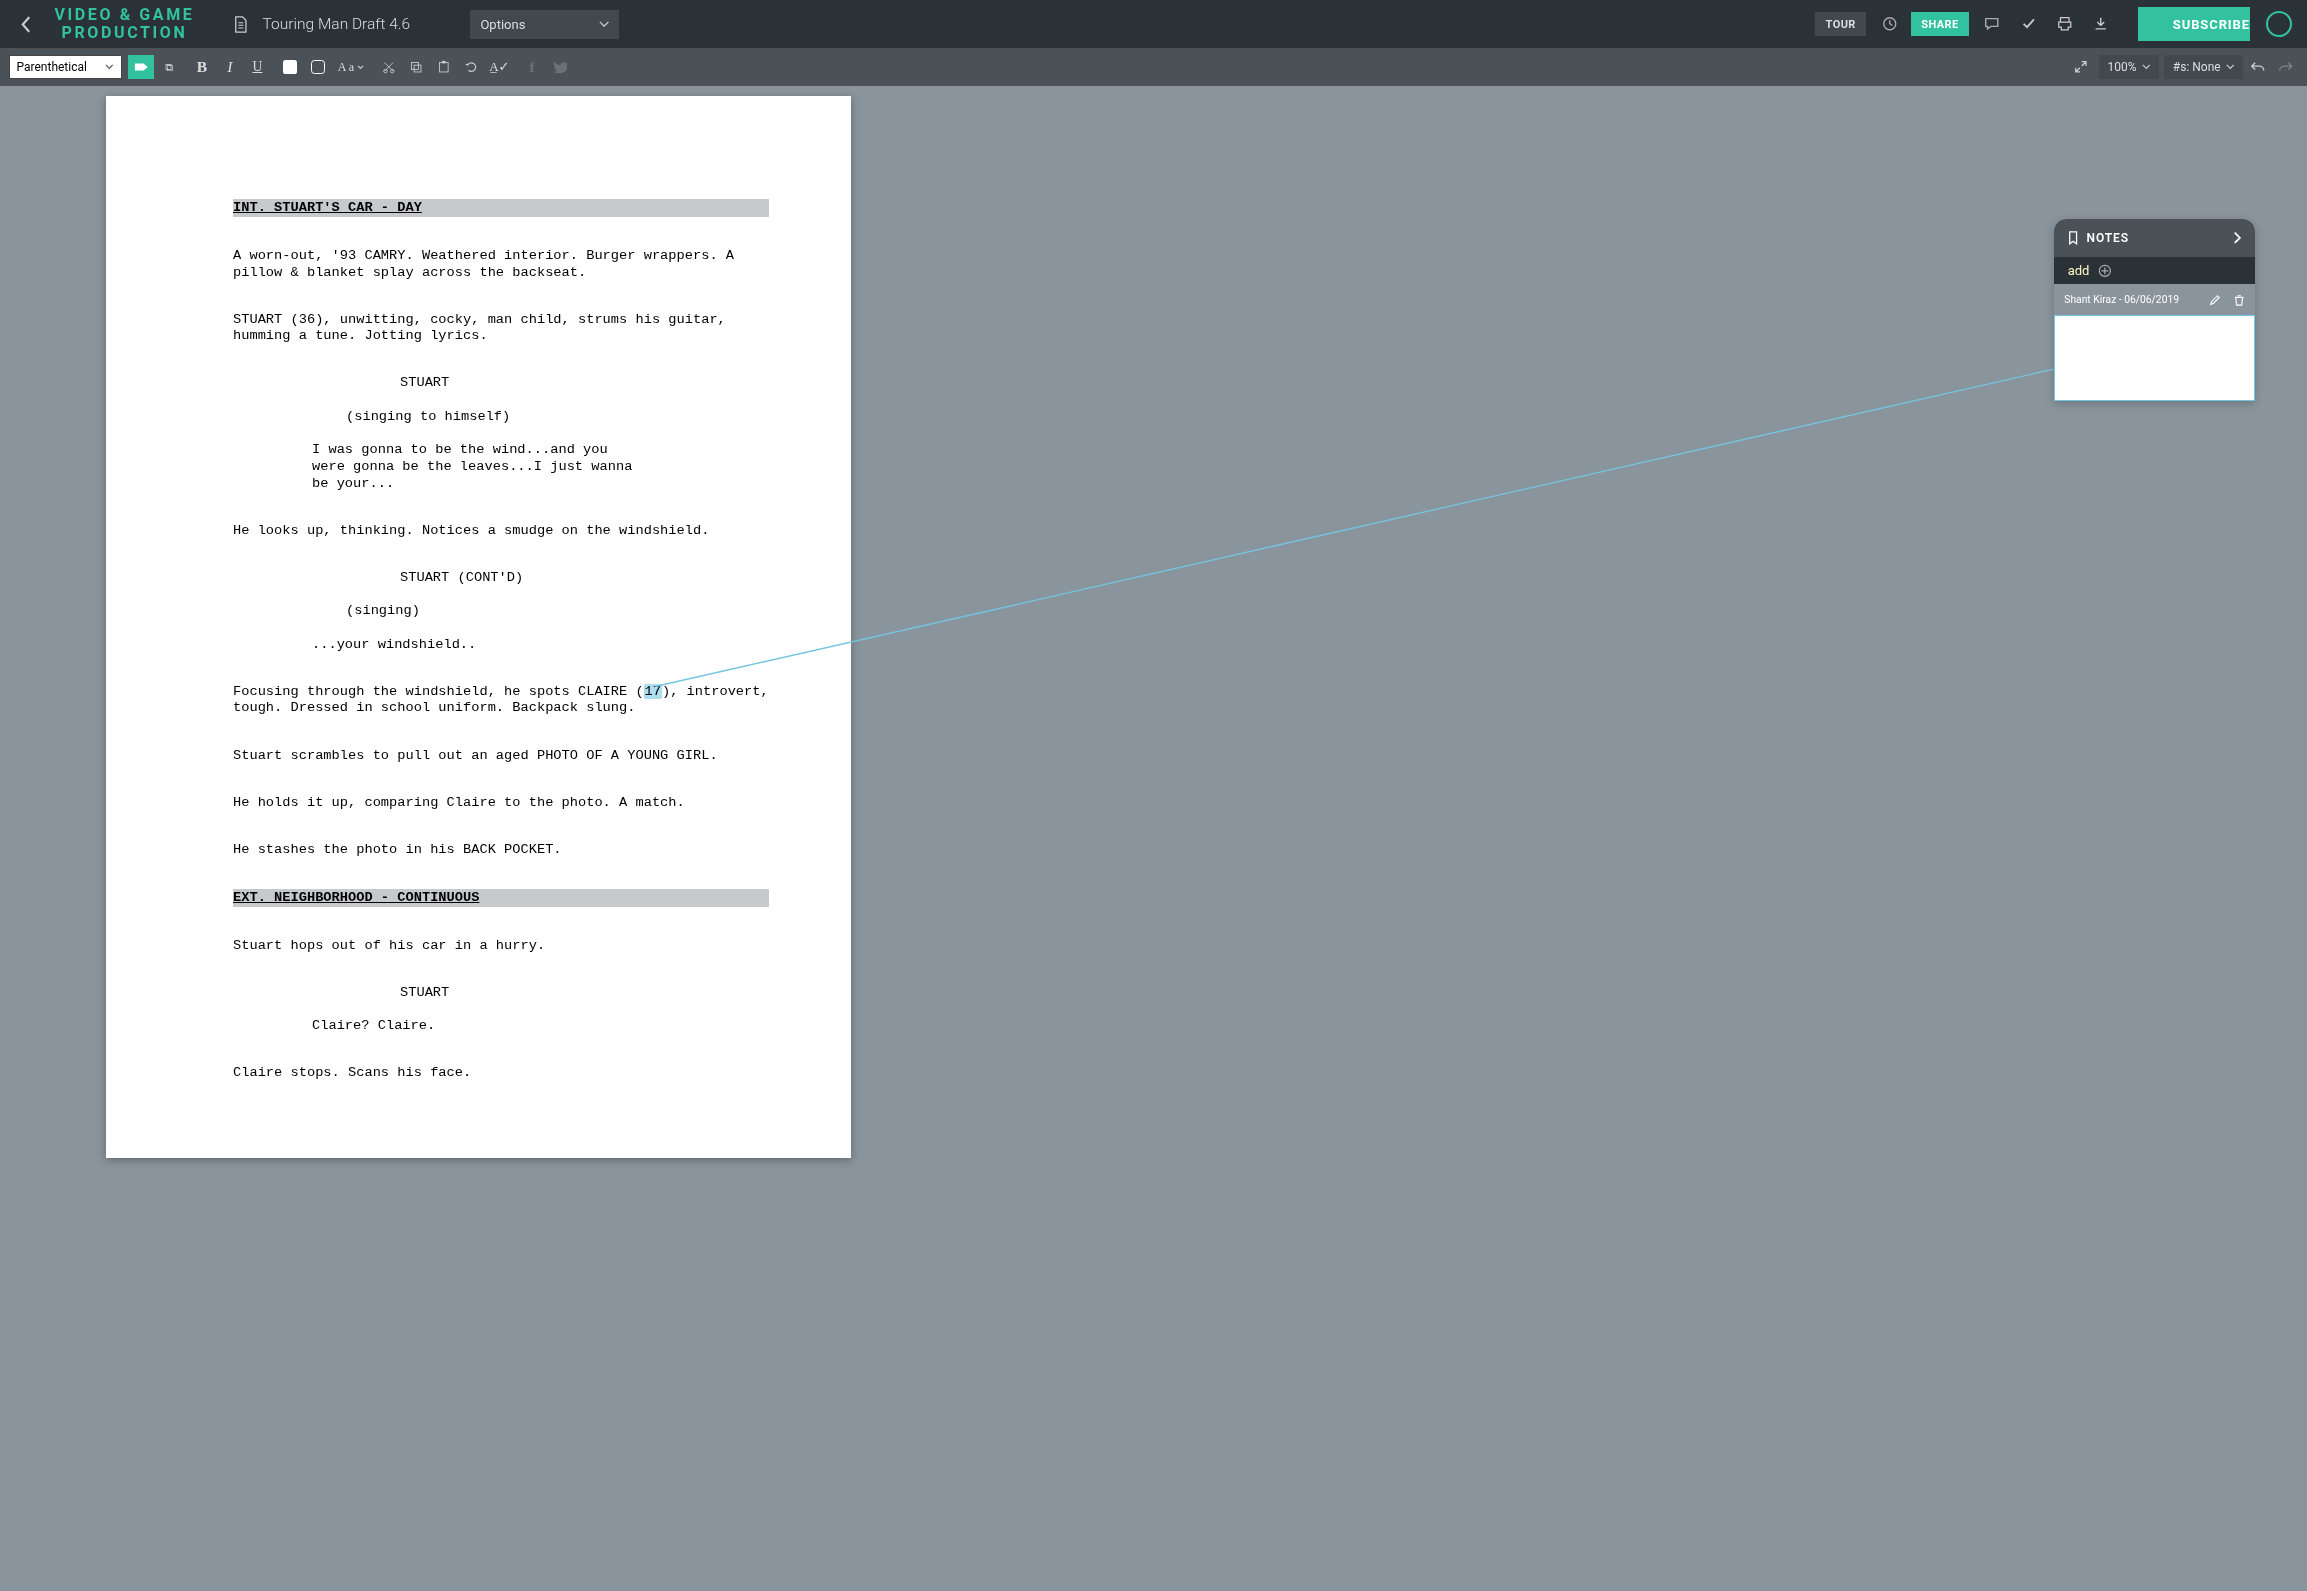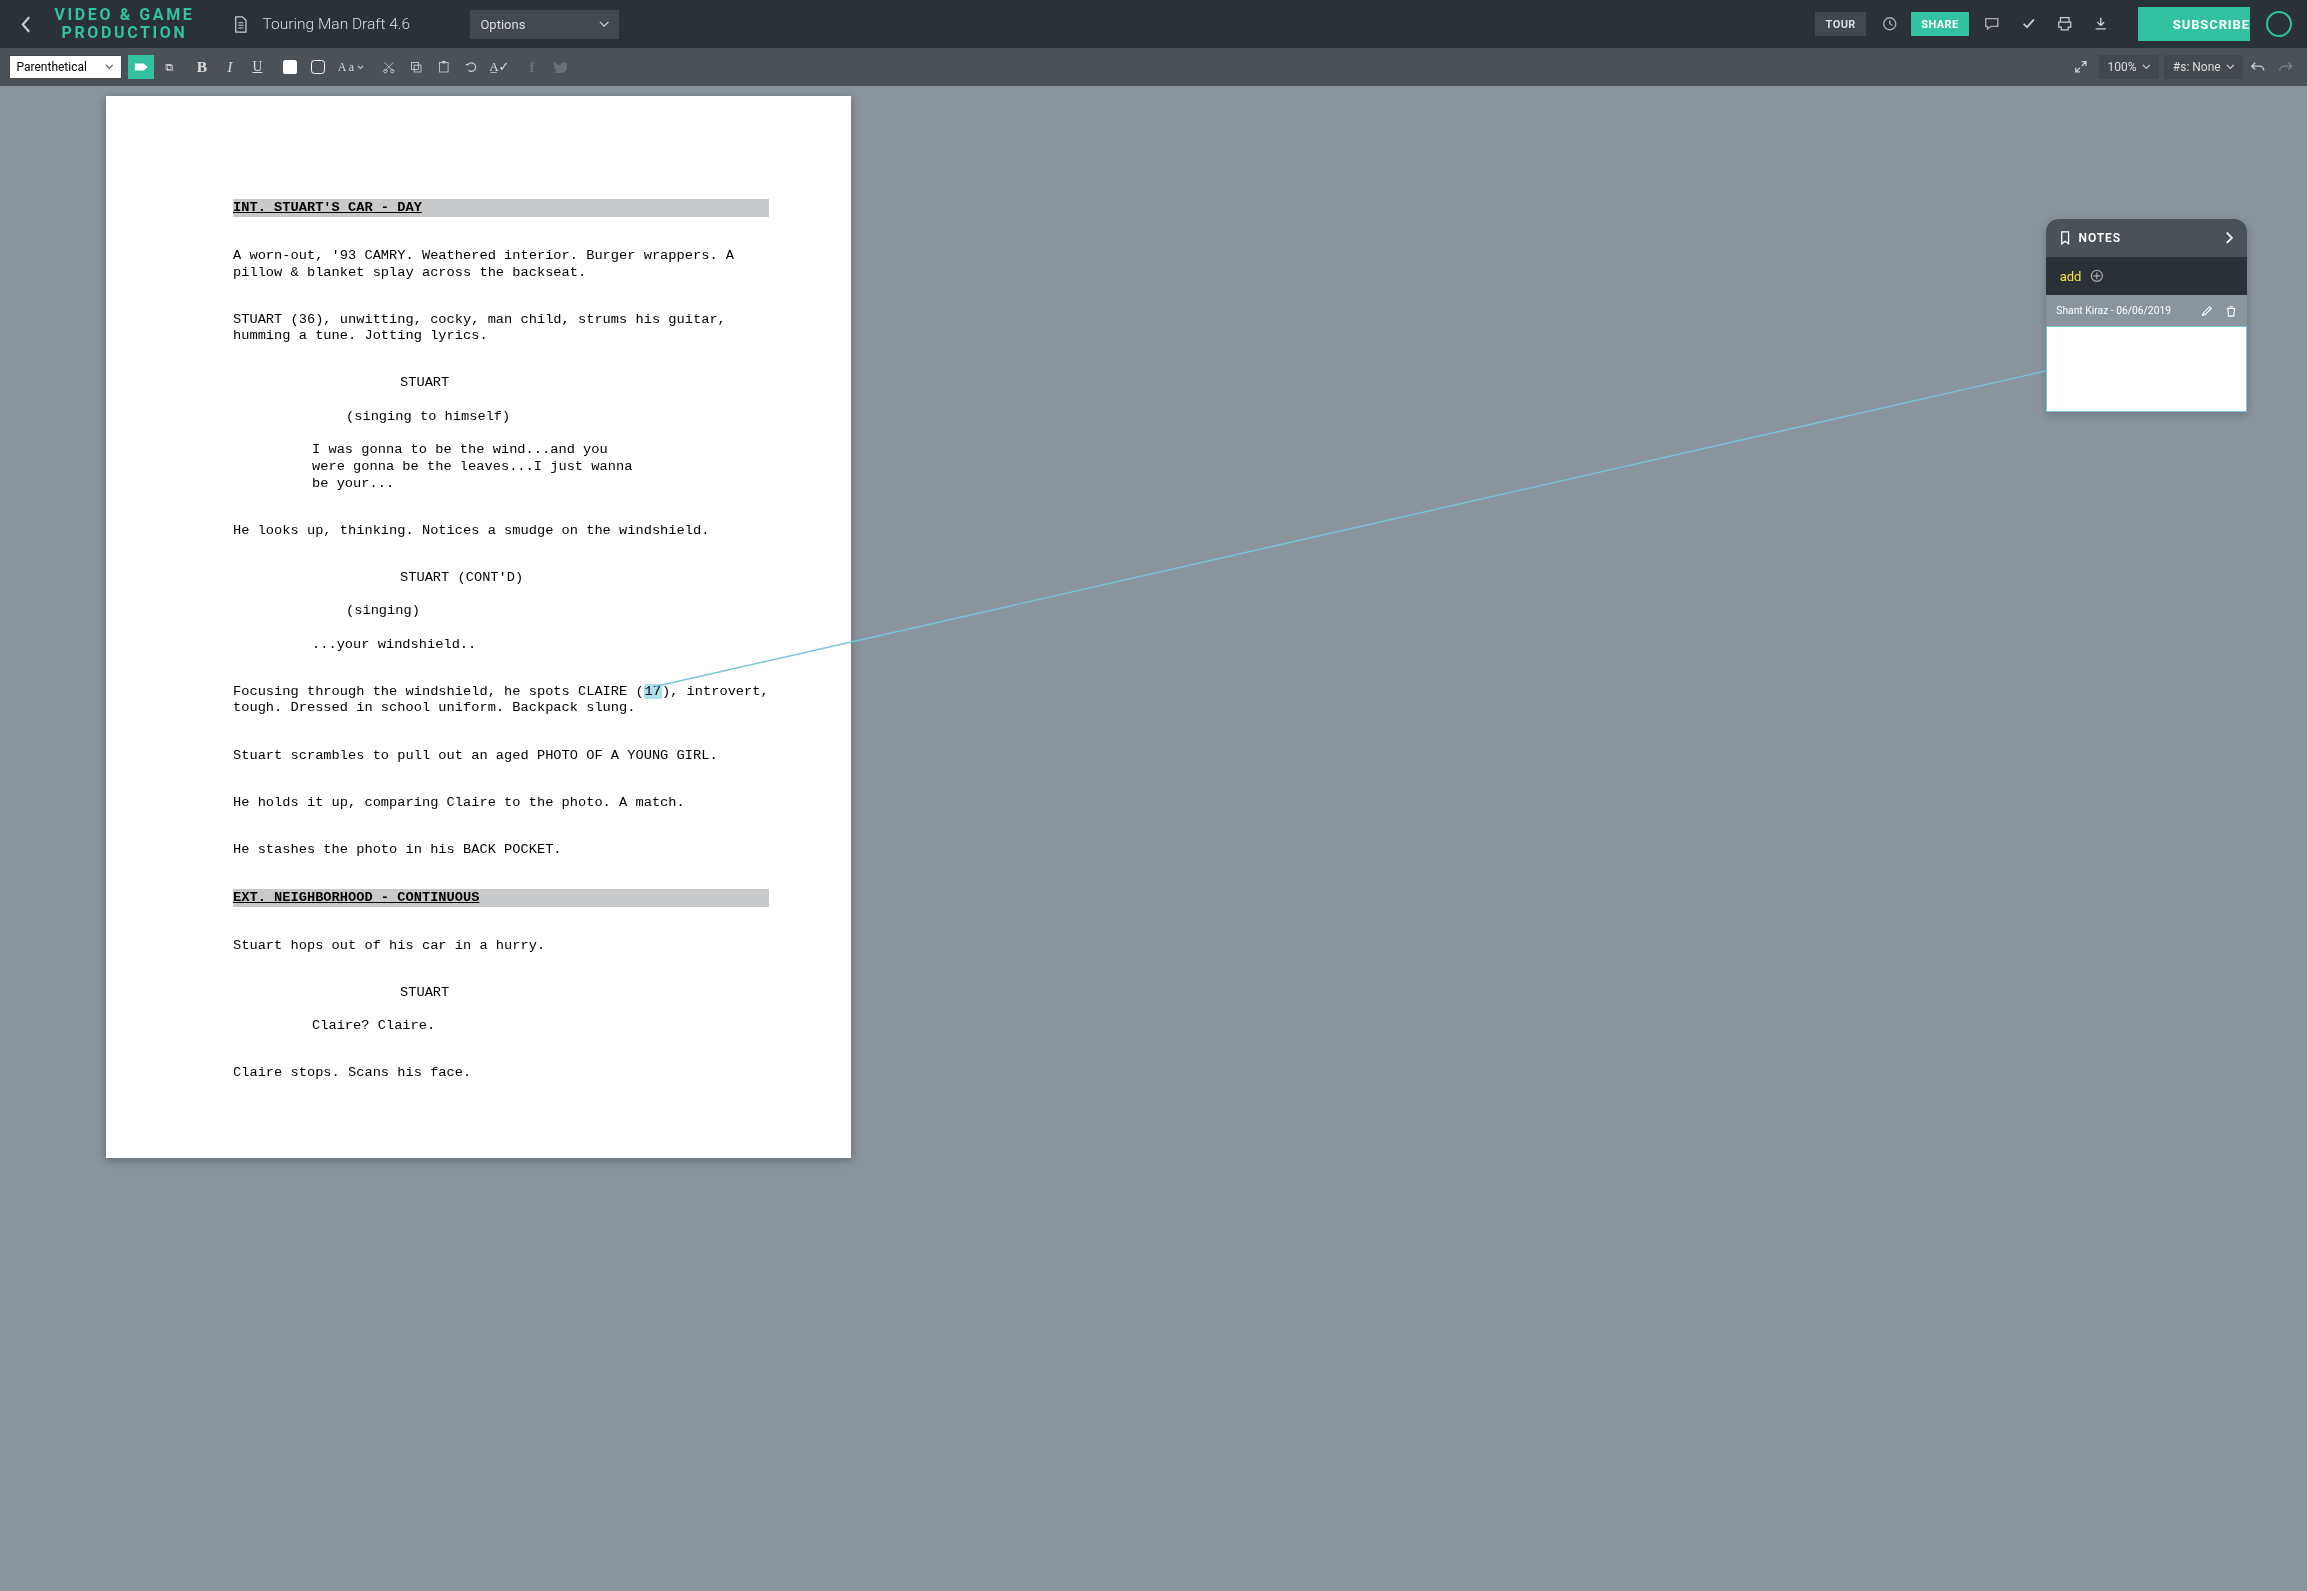--- a/index.html
+++ b/index.html
@@ -37,24 +37,24 @@
   .page{width:745px;background:#fff;margin:10.3px auto 34px 106px;min-height:704px;padding:86px 82px 43px 127px;position:relative;box-shadow:0 1.7px 8.6px rgba(0,0,0,.3)}
   .sc{font-family:Liberation Mono, monospace;font-size:13.7px;line-height:1.22;color:#000;white-space:pre-wrap}
   .slugline{background:#c8c9ca;font-weight:600;padding:0.9px 0;display:block;width:536px;text-decoration:underline}
   .action{display:block;width:536px;margin-top:13.7px}
   .char{text-align:left;width:536px;margin-top:13.7px;display:block;text-indent:167px}
   .paren{text-align:left;width:536px;display:block;text-indent:113px}
   .dial{display:block;width:323px;margin-left:79px}
   .notehook{background:rgba(90,190,220,.5);padding:0 0.9px;border-radius:1.7px}
 
   
-  .notes{position:absolute;top:133px;right:60px;width:201px;background:#e5e8ea;border-radius:12px 12px 0 0;box-shadow:0 2.6px 8.6px rgba(0,0,0,.2);z-index:3}
+  .notes{position:absolute;top:133px;right:52px;width:201px;background:#e5e8ea;border-radius:12px 12px 0 0;box-shadow:0 2.6px 8.6px rgba(0,0,0,.2);z-index:3}
   .nhead{background:#4a5258;color:#fff;border-radius:12px 12px 0 0;height:38px;display:flex;align-items:center;padding:0 13.7px;font-size:12px;font-weight:600;letter-spacing:0.9px;gap:8.6px}
   .nhead .sp{flex:1}
-  .nadd{background:#2a3238;height:38px;display:flex;align-items:center;padding:0 13.7px;color:#fde047;font-size:13px;gap:8.6px;cursor:pointer}
+  .nadd{background:#2a3238;height:27px;display:flex;align-items:center;padding:0 13.7px;color:#fef9c3;font-size:13px;gap:8.6px;cursor:pointer}
   .nnote{background:#8a949c;height:31px;display:flex;align-items:center;padding:0 10.3px;color:#fff;font-size:10.3px;gap:6.9px}
   .nbody{height:86px;background:#fff;border:1.7px solid #74c5de}
   .nline{position:absolute;pointer-events:none;z-index:2}
   svg.icon{display:block}
 </style>
 </head>
 <body>
 
 <div class="topbar">
   <div class="backbtn">

